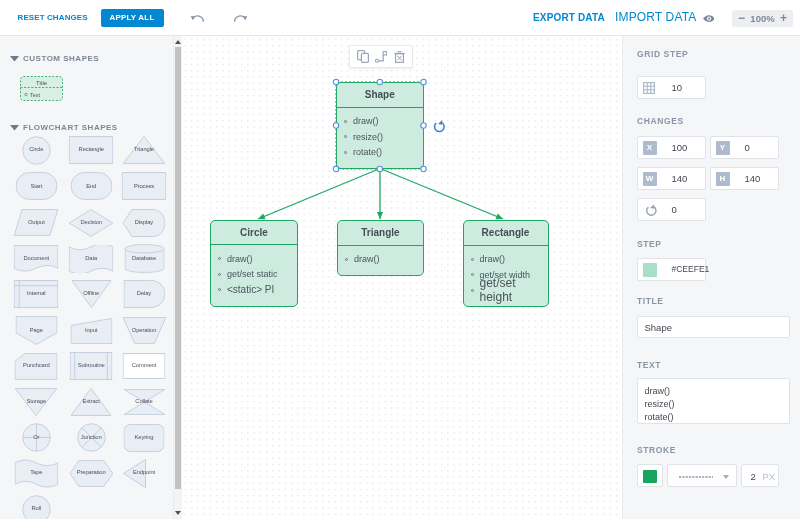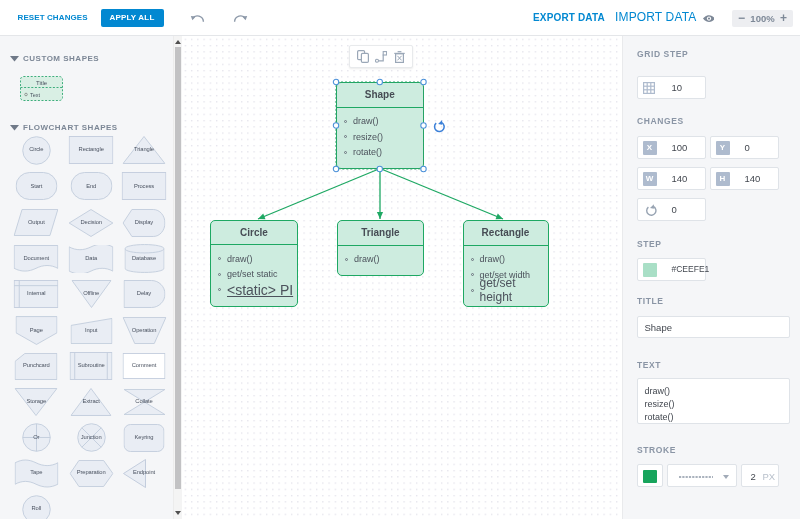--- a/index.html
+++ b/index.html
@@ -301,21 +301,21 @@
       <div style="display:flex;align-items:center;height:15.6px;">
 <span style="width:3px;height:3px;border:1px solid #6a727d;border-radius:50%;margin-right:6px;flex:none;"></span>
 <span style="font-size:9px;color:#4c525c;">draw()</span>
       </div>
       <div style="display:flex;align-items:center;height:15.6px;">
 <span style="width:3px;height:3px;border:1px solid #6a727d;border-radius:50%;margin-right:6px;flex:none;"></span>
 <span style="font-size:9px;color:#4c525c;">get/set static</span>
       </div>
       <div style="display:flex;align-items:center;height:15.6px;">
 <span style="width:3px;height:3px;border:1px solid #6a727d;border-radius:50%;margin-right:6px;flex:none;"></span>
-<span style="font-size:14px;color:#4c525c;text-decoration:underline;">&lt;static&gt; PI</span>
+<span style="font-size:10px;color:#4c525c;">&lt;static&gt; PI</span>
       </div>
     </div>
   </div>
 <div class="abs" style="left:337px;top:220px;width:87px;height:55.5px;background:#cdecdf;
 border:1.35px solid #1ea863;border-radius:5px;">
 <div style="height:24.5px;border-bottom:1.3px solid #1ea863;display:flex;align-items:center;justify-content:center;
 font-size:10px;font-weight:bold;color:#474d55;">Triangle</div>
 <div style="padding:6px 0 0 7px;">
       <div style="display:flex;align-items:center;height:15.6px;">
 <span style="width:3px;height:3px;border:1px solid #6a727d;border-radius:50%;margin-right:6px;flex:none;"></span>

